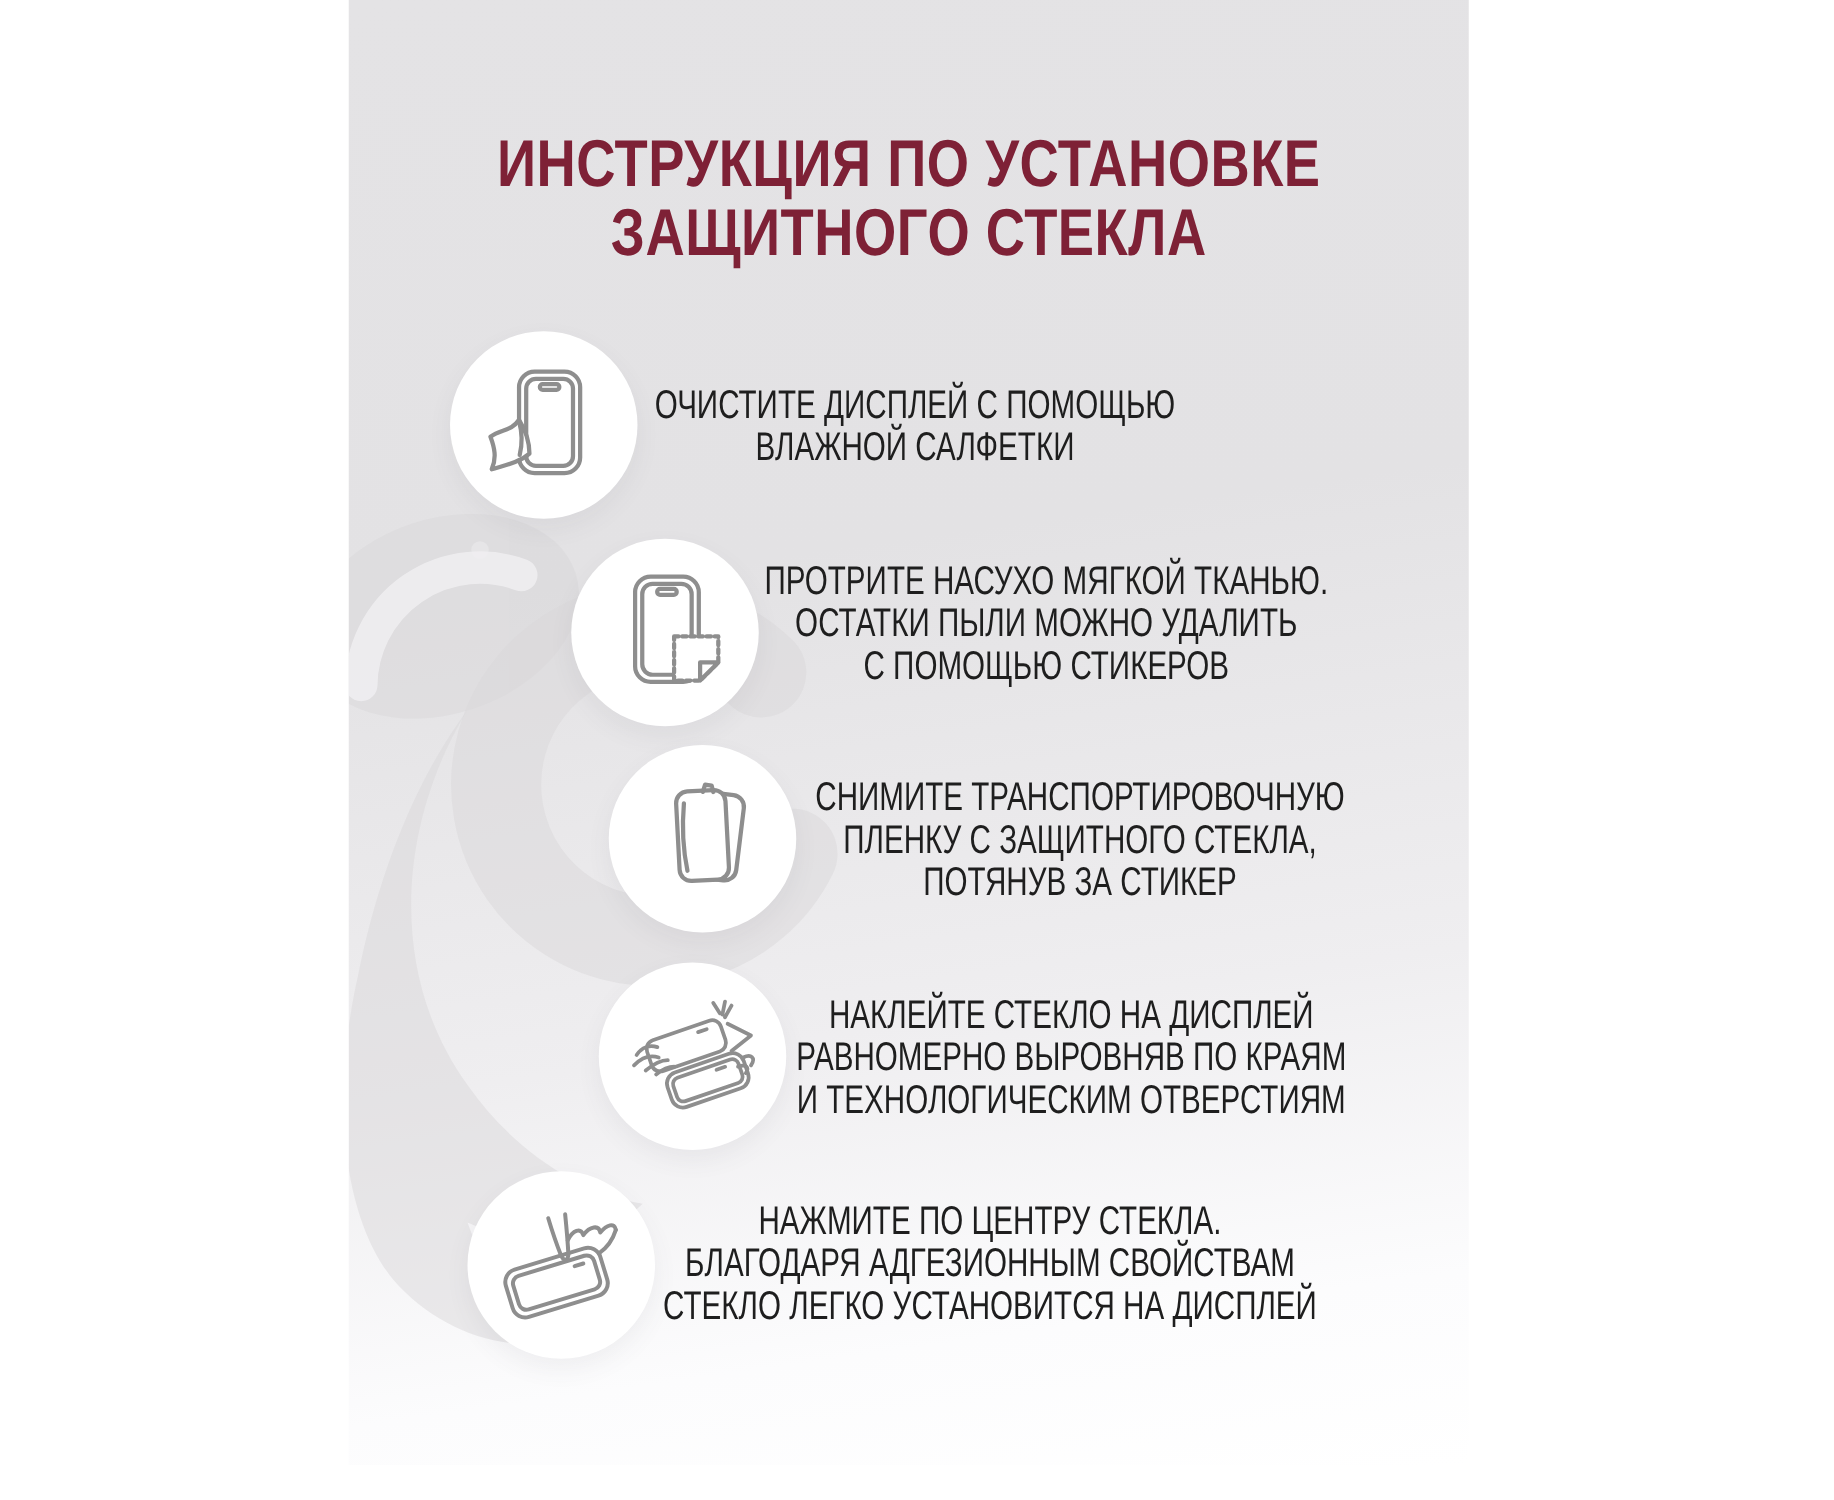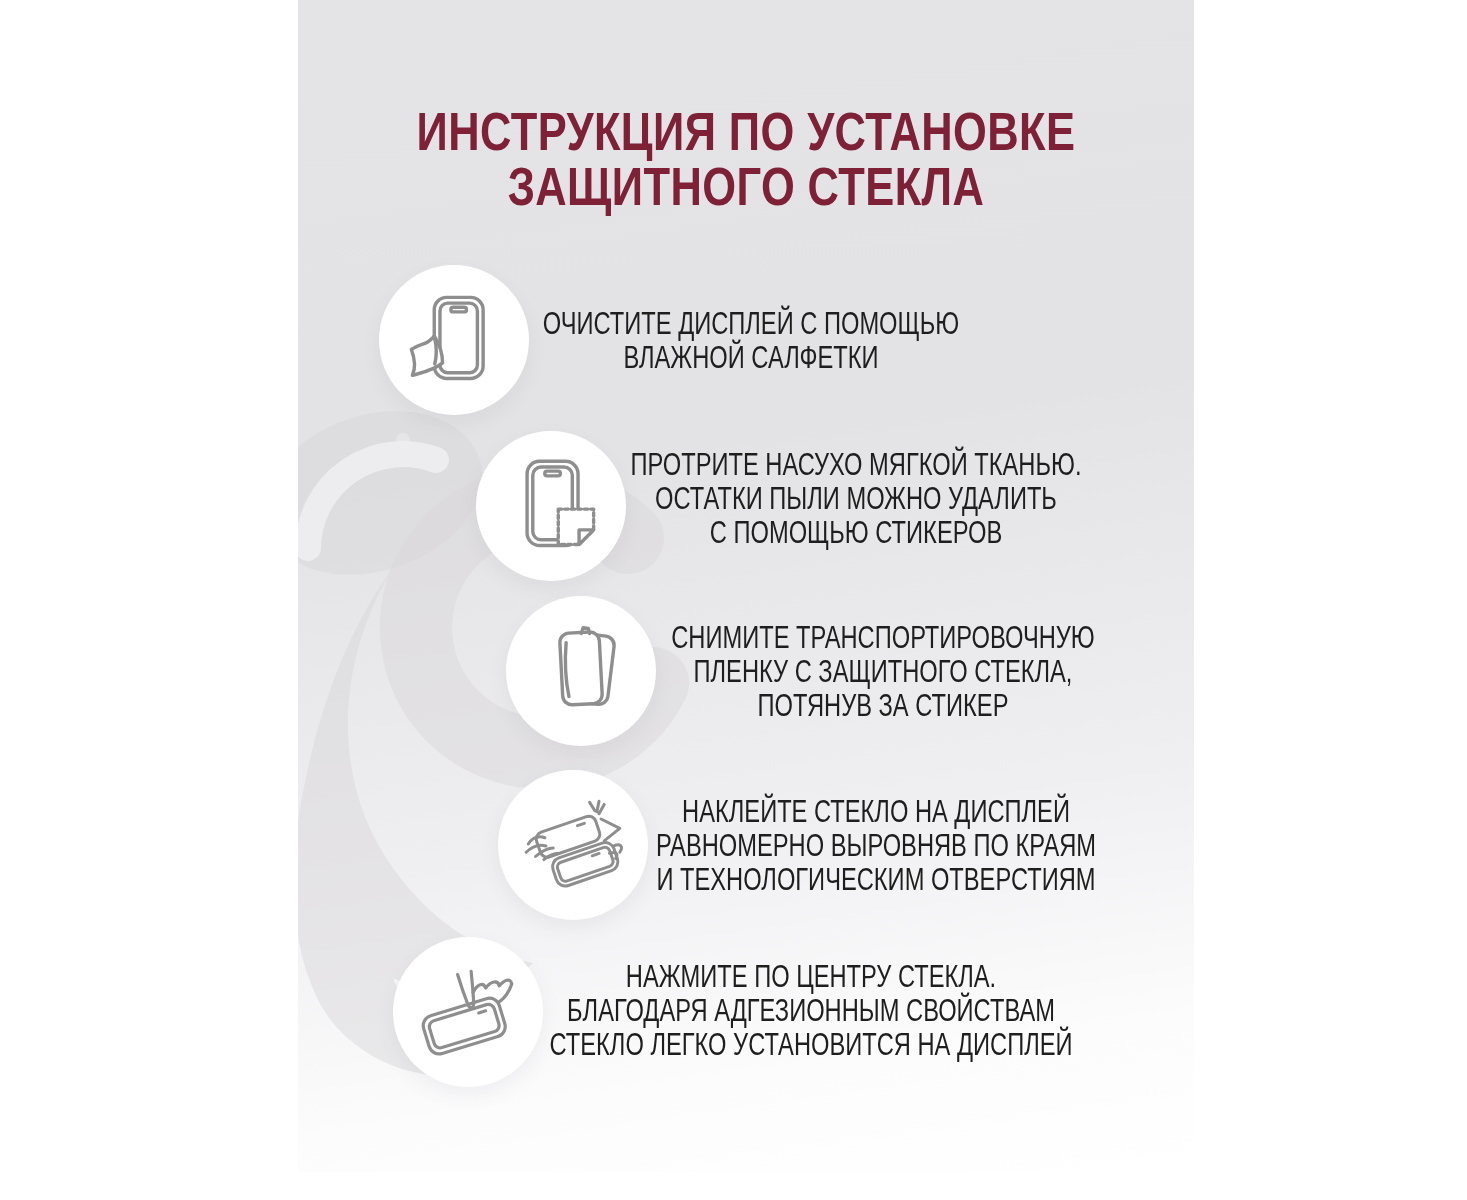--- a/index.html
+++ b/index.html
@@ -5,21 +5,21 @@
   html,body{margin:0;padding:0;}
   body{
     width:1467px;height:1200px;
     background:#ffffff;
     font-family:"Liberation Sans", sans-serif;
     overflow:hidden;
     position:relative;
   }
   .card{
     position:absolute;
-    left:298px;top:0;
+    left:279px;top:0;
     width:896px;height:1172px;
     background:linear-gradient(172deg,#e4e3e5 0%,#e3e2e4 38%,#efeef0 68%,#fcfcfd 88%,#ffffff 100%);
     overflow:hidden;
   }
   .watermark{
     position:absolute;left:0;top:398px;width:560px;height:782px;
     pointer-events:none;
   }
   .title{
     position:absolute;left:448px;top:104px;

